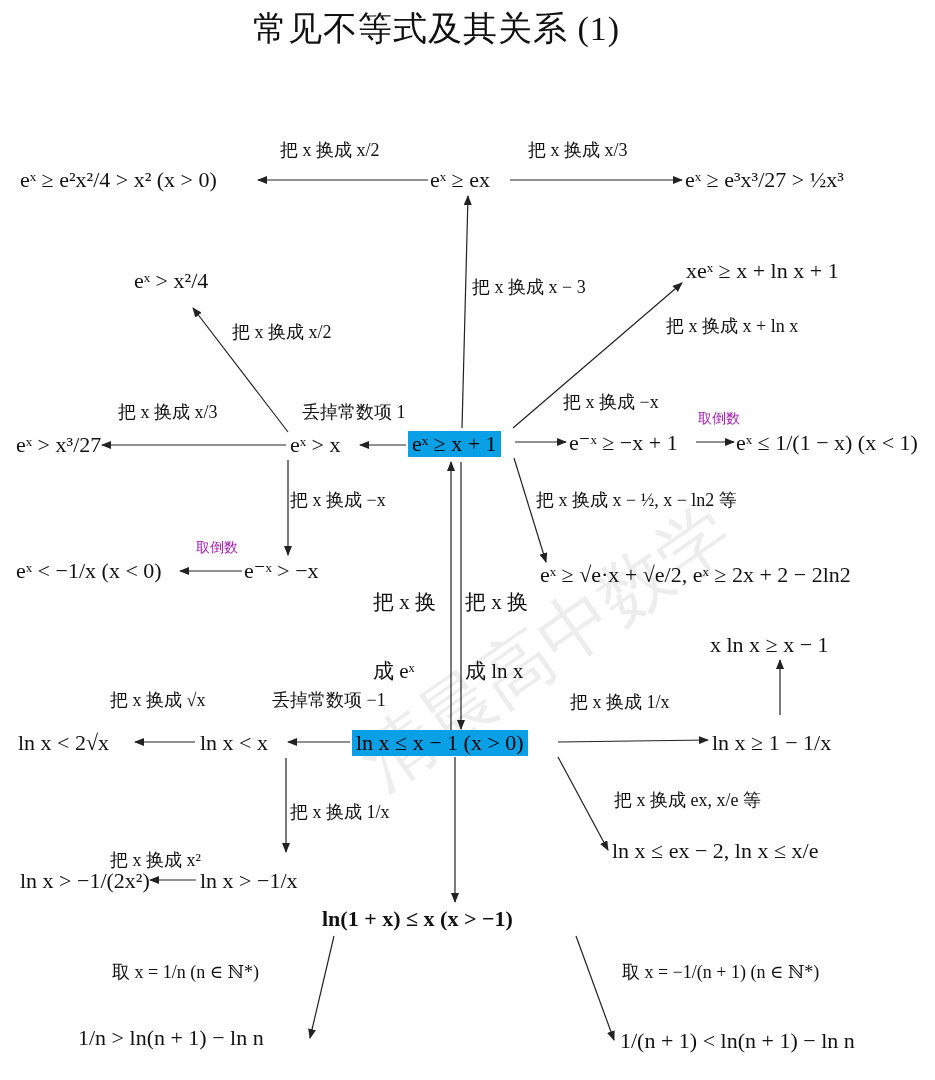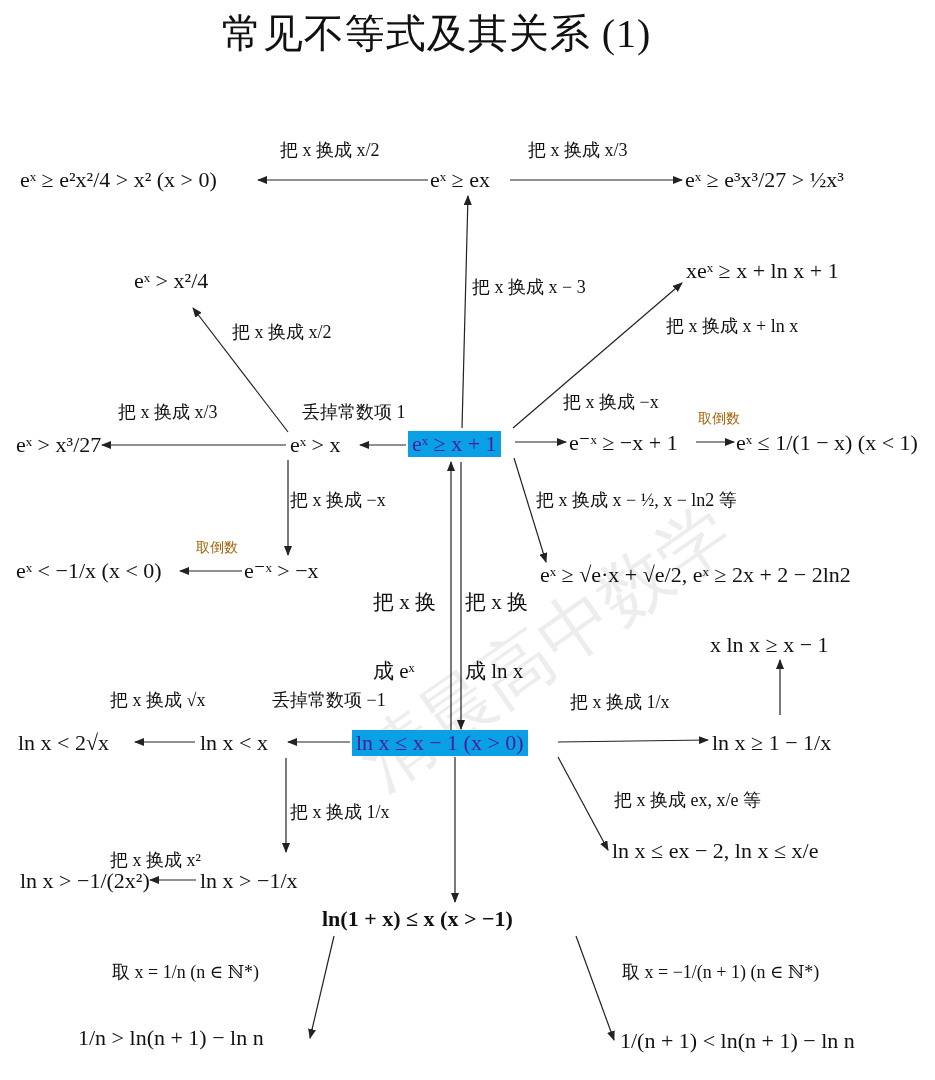--- a/index.html
+++ b/index.html
@@ -1,27 +1,27 @@
 <!DOCTYPE html>
 <html><head>
 <meta charset="utf-8">
 <style>
   html, body { margin: 0; padding: 0; background: #ffffff; }
   body { width: 935px; height: 1080px; position: relative; overflow: hidden;
          font-family: "DejaVu Serif", "Liberation Serif", serif; color: #111; }
   .title { position: absolute; left: 0; width: 873px; top: 6px; text-align: center;
-           font-size: 40px; letter-spacing: 1px; font-family: "Liberation Serif", "DejaVu Serif", serif; }
+           font-size: 34px; letter-spacing: 1px; font-family: "Liberation Serif", "DejaVu Serif", serif; }
   svg.lines { position: absolute; left: 0; top: 0; width: 935px; height: 1080px; }
   .node { position: absolute; white-space: nowrap; font-size: 22px; line-height: 26px;
           font-family: "Liberation Serif", "DejaVu Serif", serif; }
   .label { position: absolute; white-space: nowrap; font-size: 18px; line-height: 24px;
            font-family: "Liberation Serif", "DejaVu Serif", serif; }
-  .small { position: absolute; white-space: nowrap; font-size: 14px; color: #a16207;
+  .small { position: absolute; white-space: nowrap; font-size: 14px; color: #a21caf;
            font-family: "DejaVu Sans", "Liberation Sans", sans-serif; }
-  .hl { background: #0aa0e6; padding: 0 4px; color: #4c1d95; }
+  .hl { background: #0aa0e6; padding: 0 4px; color: #000000; }
   .stack { position: absolute; font-size: 21px; line-height: 23px; white-space: pre;
            font-family: "Liberation Serif", "DejaVu Serif", serif; }
   .watermark { position: absolute; left: 330px; top: 600px; font-size: 72px; color: rgba(0,0,0,0.07);
                transform: rotate(-35deg); white-space: nowrap;
                font-family: "DejaVu Sans", sans-serif; }
 </style>
 </head>
 <body>
 
 <div class="title">常见不等式及其关系 (1)</div>

